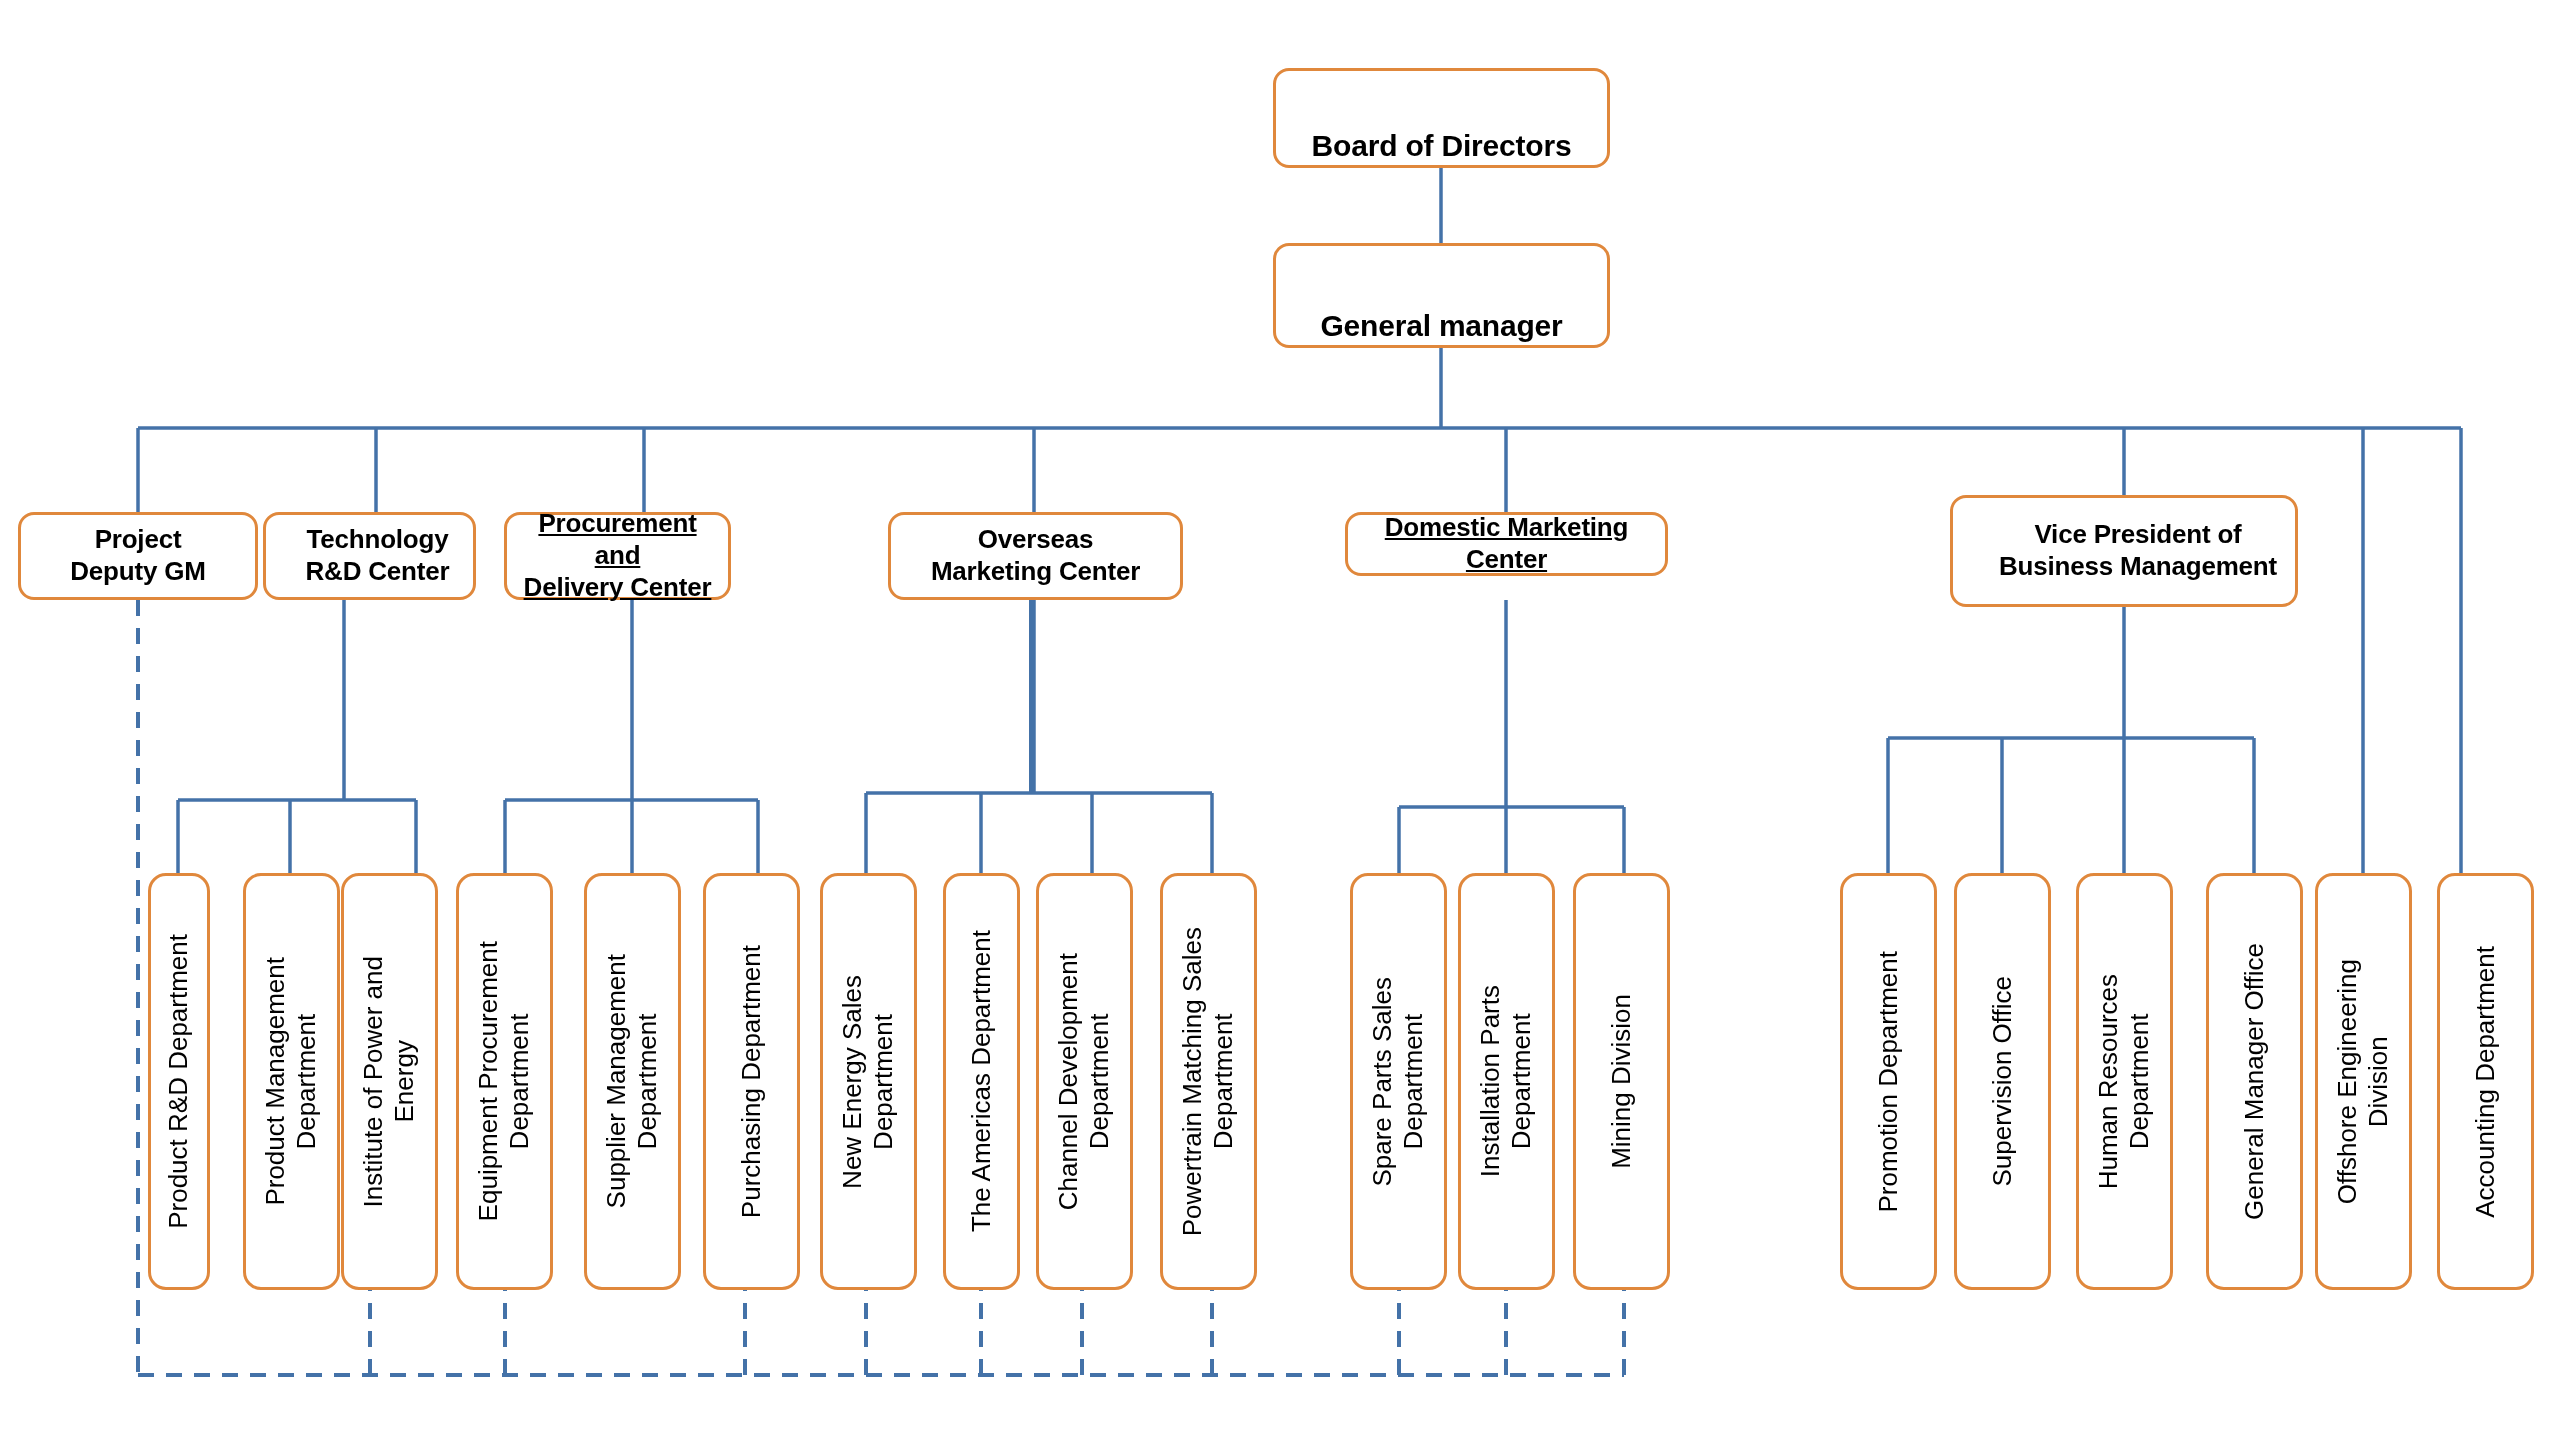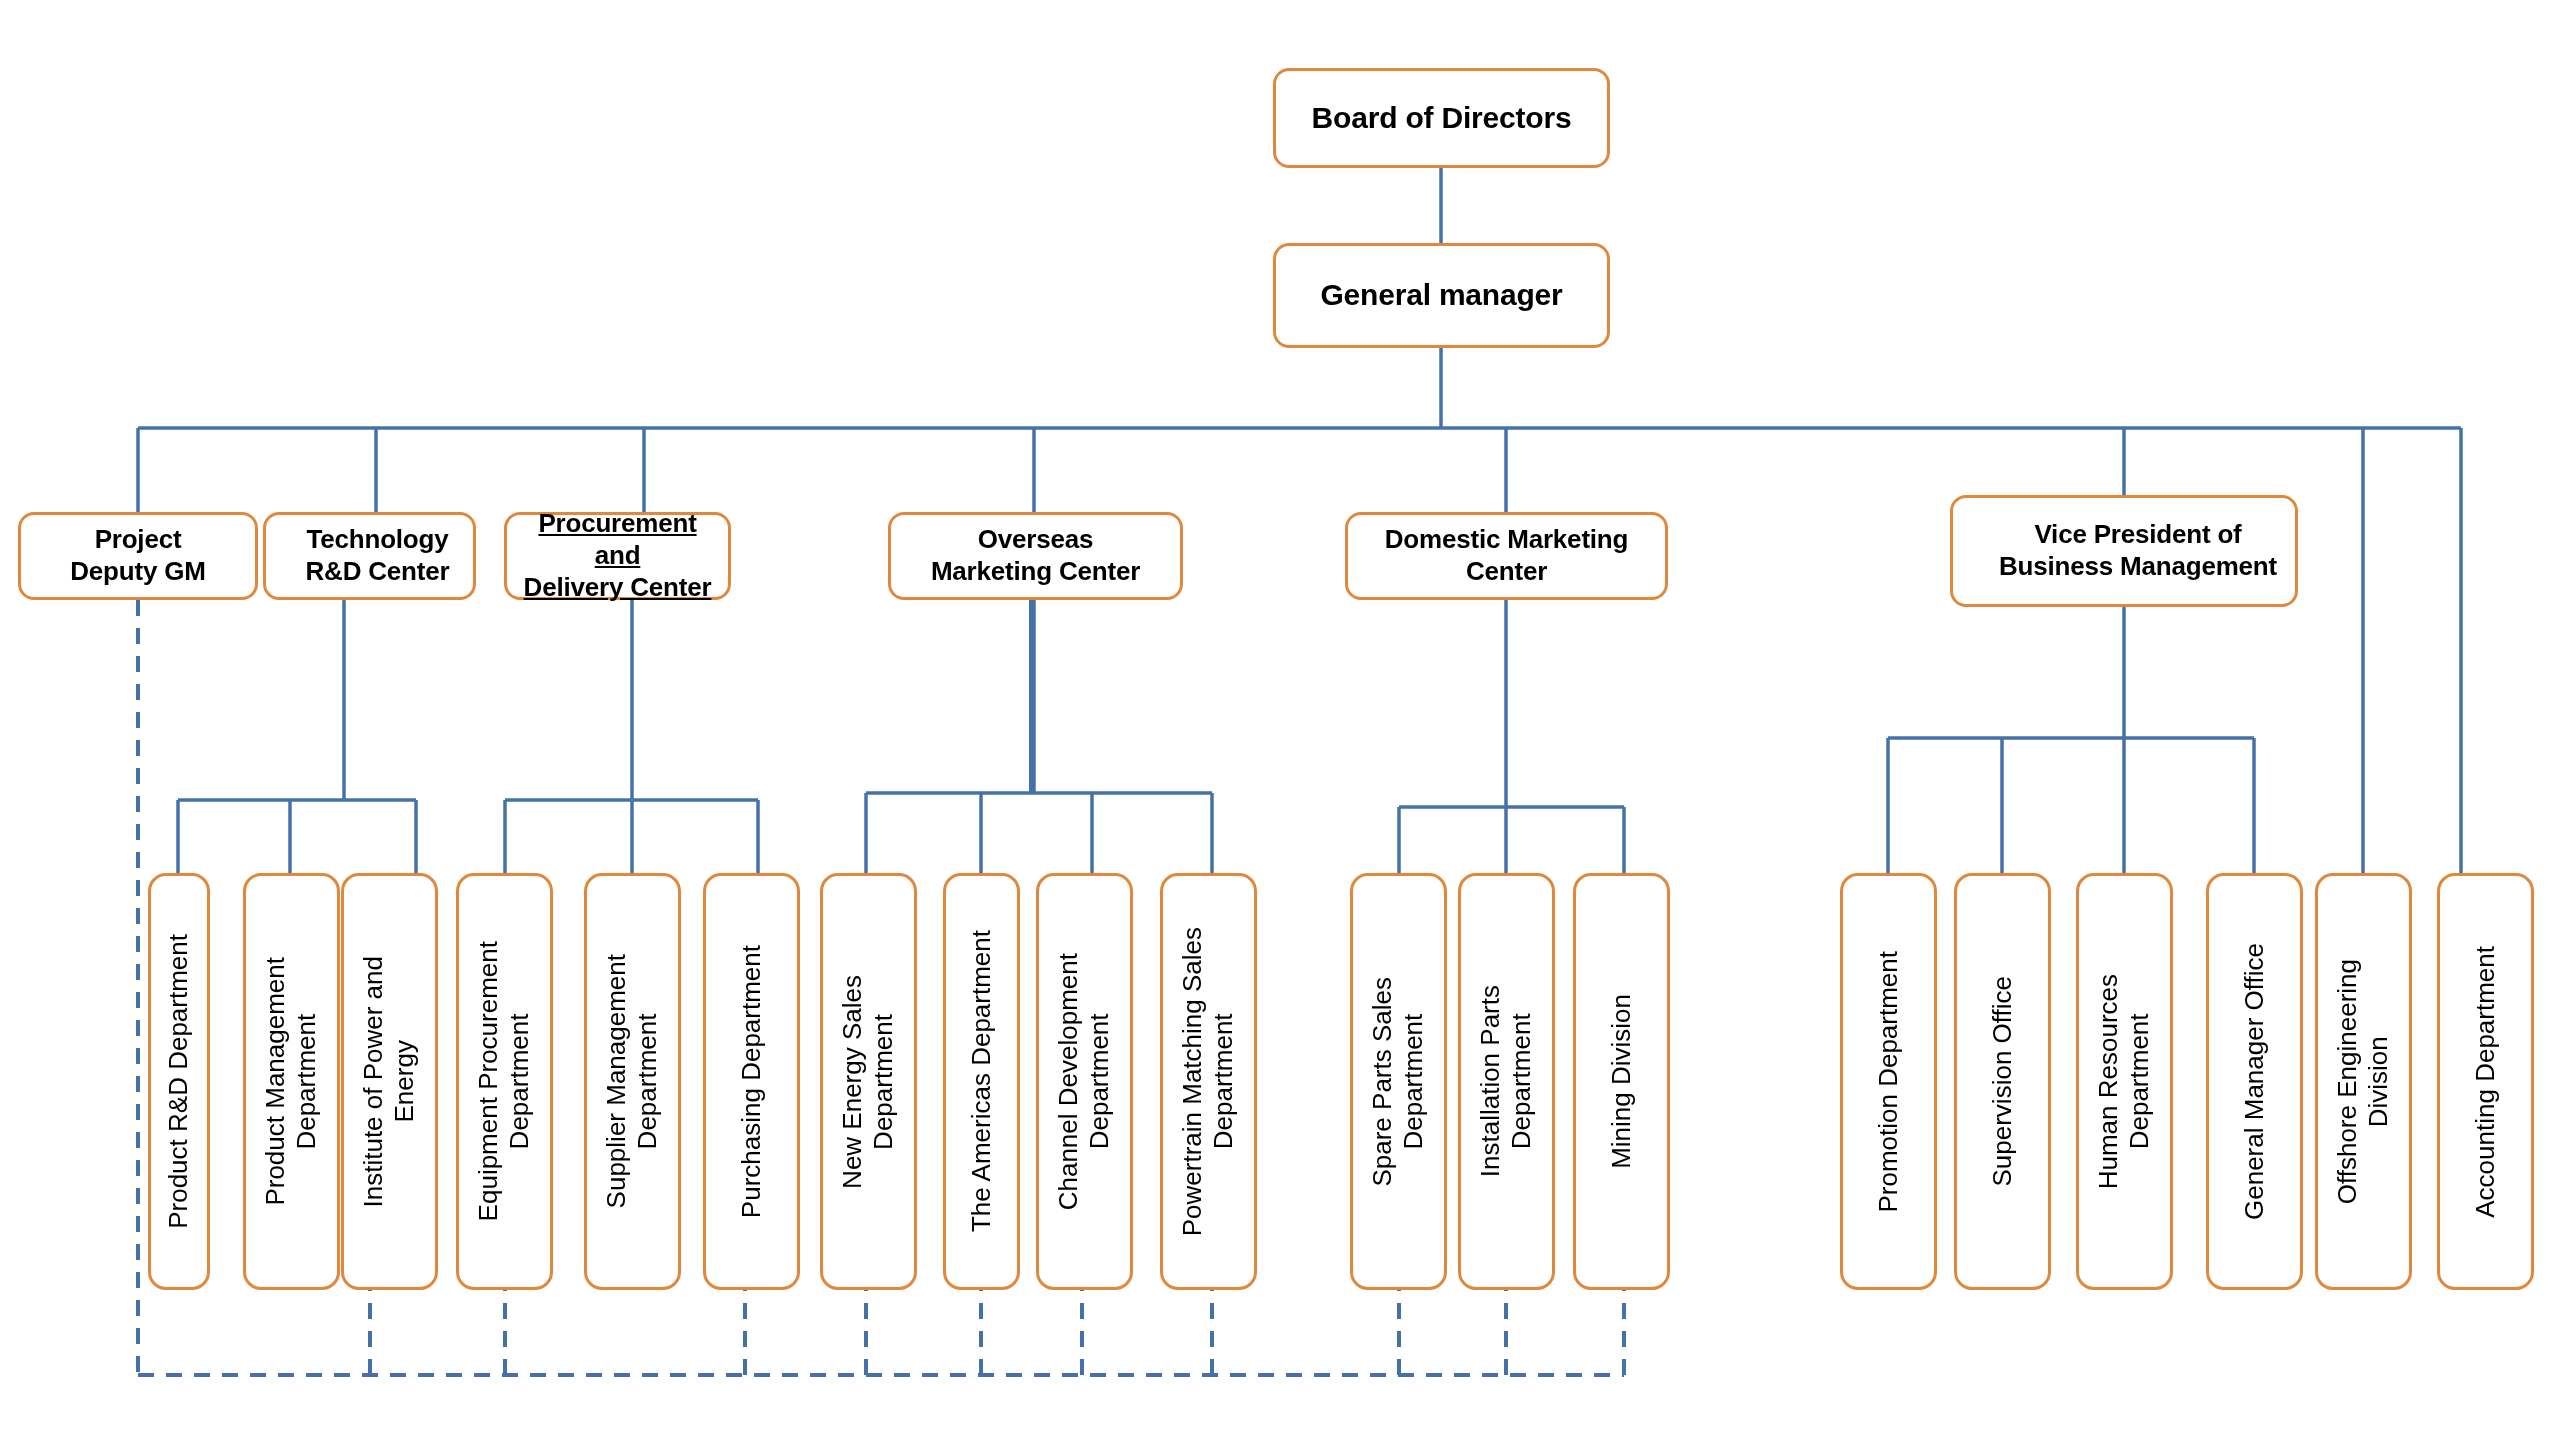--- a/index.html
+++ b/index.html
@@ -33,20 +33,21 @@
     align-items: center;
     justify-content: center;
     text-align: center;
     color: #000000;
   }
   .node.top {
     font-weight: bold;
     font-size: 30px;
     line-height: 1.22;
     letter-spacing: -0.2px;
+    align-items: flex-end;
   }
   .node.level2 {
     font-weight: bold;
     font-size: 26px;
     line-height: 1.22;
     letter-spacing: -0.2px;
   }
   .node.leaf {
     font-weight: normal;
     font-size: 26px;
@@ -163,21 +164,21 @@
   <div class="node level2" style="left:504px; top:512px; width:227px; height:88px;text-decoration:underline;">
     <span class="htext">Procurement and
 Delivery Center</span>
   </div>
 
   <div class="node level2" style="left:888px; top:512px; width:295px; height:88px;">
     <span class="htext">Overseas
 Marketing Center</span>
   </div>
 
-  <div class="node level2" style="left:1345px; top:512px; width:323px; height:88px;">
+  <div class="node level2" style="left:1345px; top:512px; width:323px; height:64px;text-decoration:underline;">
     <span class="htext">Domestic Marketing
 Center</span>
   </div>
 
   <div class="node level2" style="left:1950px; top:495px; width:348px; height:112px;padding-left:28px;">
     <span class="htext">Vice President of
 Business Management</span>
   </div>
 
   <div class="node leaf" style="left:148px; top:873px; width:62px; height:417px;">

